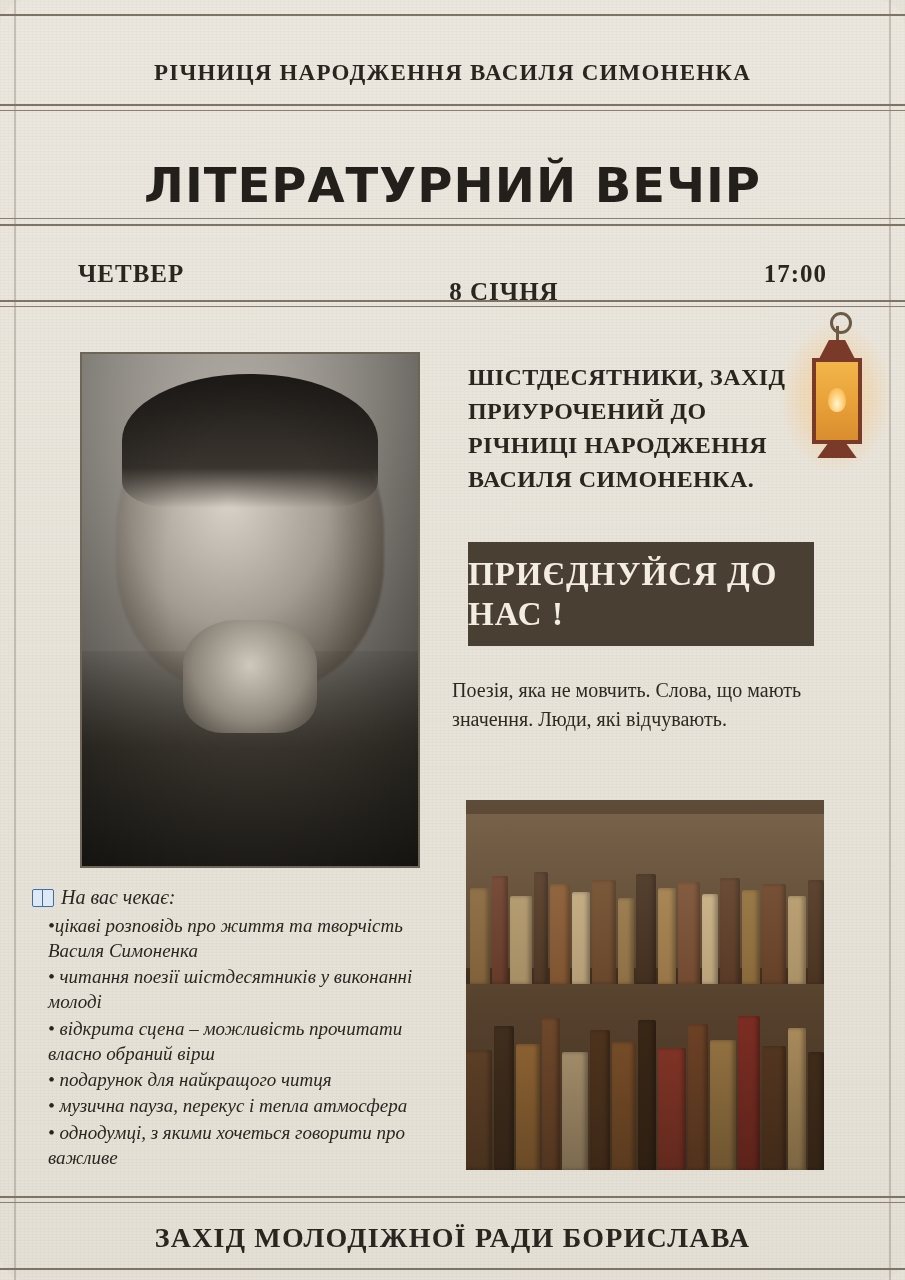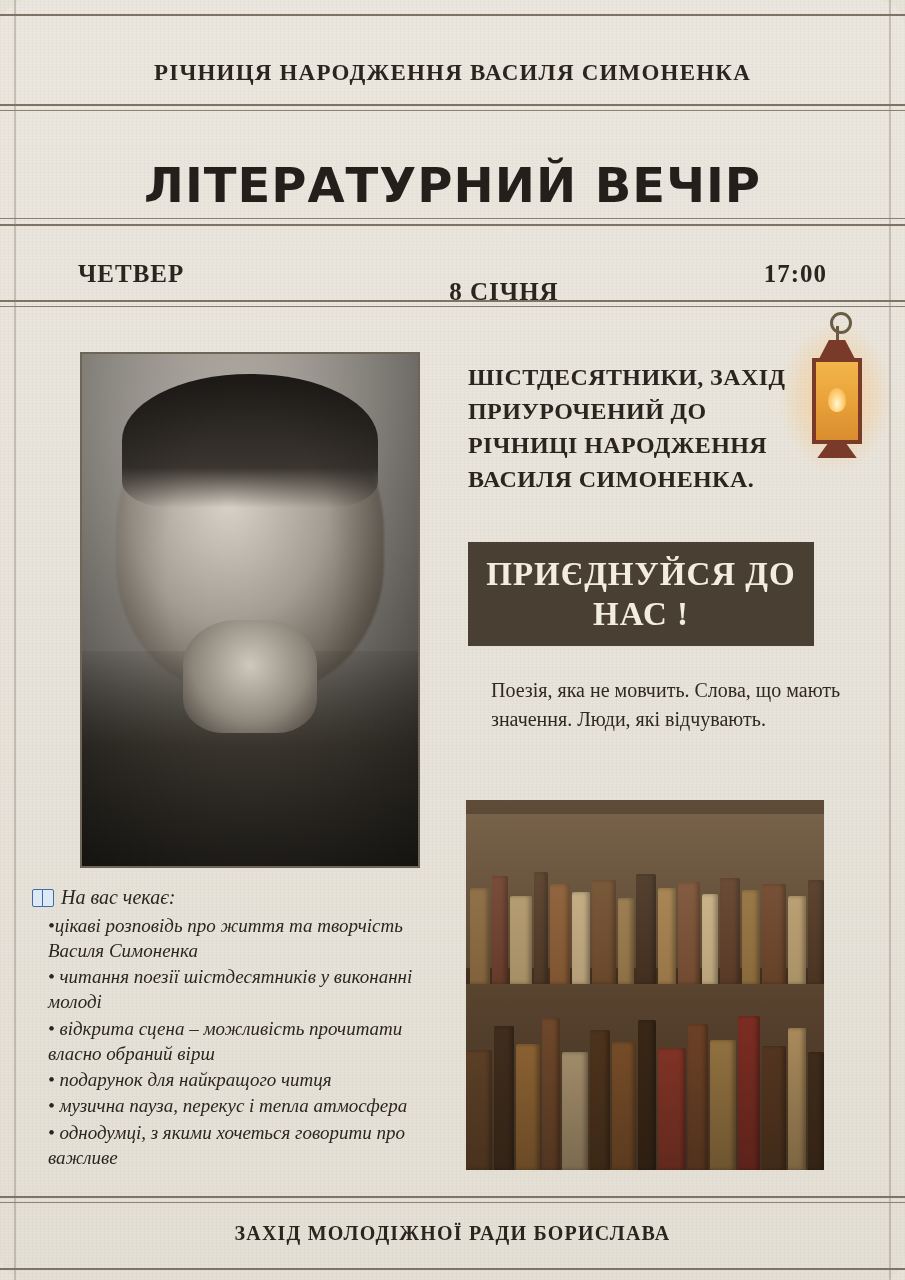--- a/index.html
+++ b/index.html
@@ -156,32 +156,32 @@
   .join-box {
     position: absolute;
     left: 468px;
     top: 542px;
     width: 346px;
     height: 104px;
     background: #4a3f33;
     display: flex;
     align-items: center;
     justify-content: center;
-    text-align: center;
+    text-align: left;
   }
   .join-box span {
     color: #f2ece1;
     font-size: 33px;
     line-height: 1.22;
     font-weight: bold;
     letter-spacing: 1px;
   }
   .tagline {
     position: absolute;
-    left: 491px;
+    left: 452px;
     top: 676px;
     width: 352px;
     font-size: 20px;
     line-height: 1.45;
     color: #2e2822;
   }
 
   
   .lantern {
     position: absolute;
@@ -305,21 +305,21 @@
   }
 
   
   .rule-g { top: 1196px; height: 2px; background: #7d7466; }
   .rule-h { top: 1202px; height: 1px; background: #8a8173; }
   .footer {
     position: absolute;
     left: 0; right: 0;
     top: 1222px;
     text-align: center;
-    font-size: 20px;
+    font-size: 28px;
     font-weight: bold;
     letter-spacing: 1.2px;
     color: #2b2520;
   }
   .rule-i { top: 1268px; height: 2px; background: #7d7466; }
   .edge-l, .edge-r {
     position: absolute;
     top: 0; bottom: 0;
     width: 2px;
     background: rgba(125,116,102,0.35);

